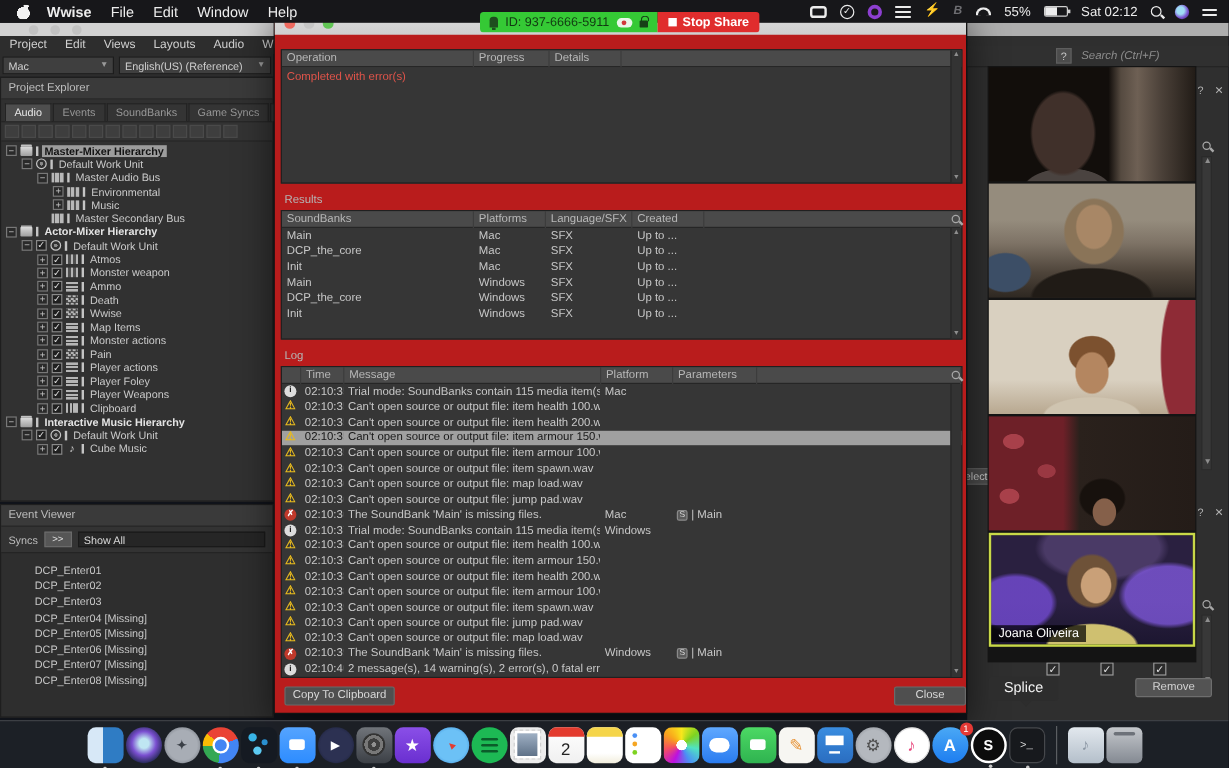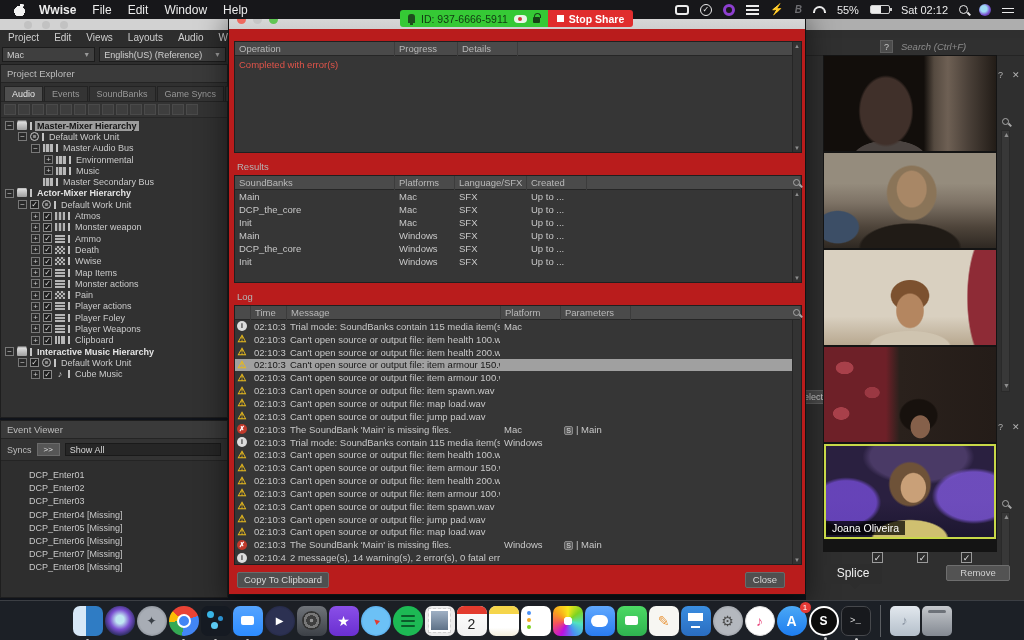--- a/index.html
+++ b/index.html
@@ -671,21 +671,21 @@
             <span class="tc" style="flex: 1 1 0%;"></span>
           </div>
         </div>
       <span class="magicon hd-mag"></span>
       <div class="vscroll" style="top:14px">
           <span class="dn">▼</span>
         </div>
     </div>
 
     <div class="dlg-btn" style="left:8px;top:563px;width:92px">Copy To Clipboard</div>
-    <div class="dlg-btn" style="left:516px;top:563px;width:40px">Close</div>
+    <div class="dlg-btn" style="left:516px;top:563px;width:60px">Close</div>
   </div>
 
   <div id="meeting-pill">
     <div id="mp-green">
       <span class="mic-ic"></span>
       <span>ID: 937-6666-5911</span>
       <span class="cloud-ic"></span>
       <span class="lock-ic"></span>
     </div>
     <div id="mp-red">

